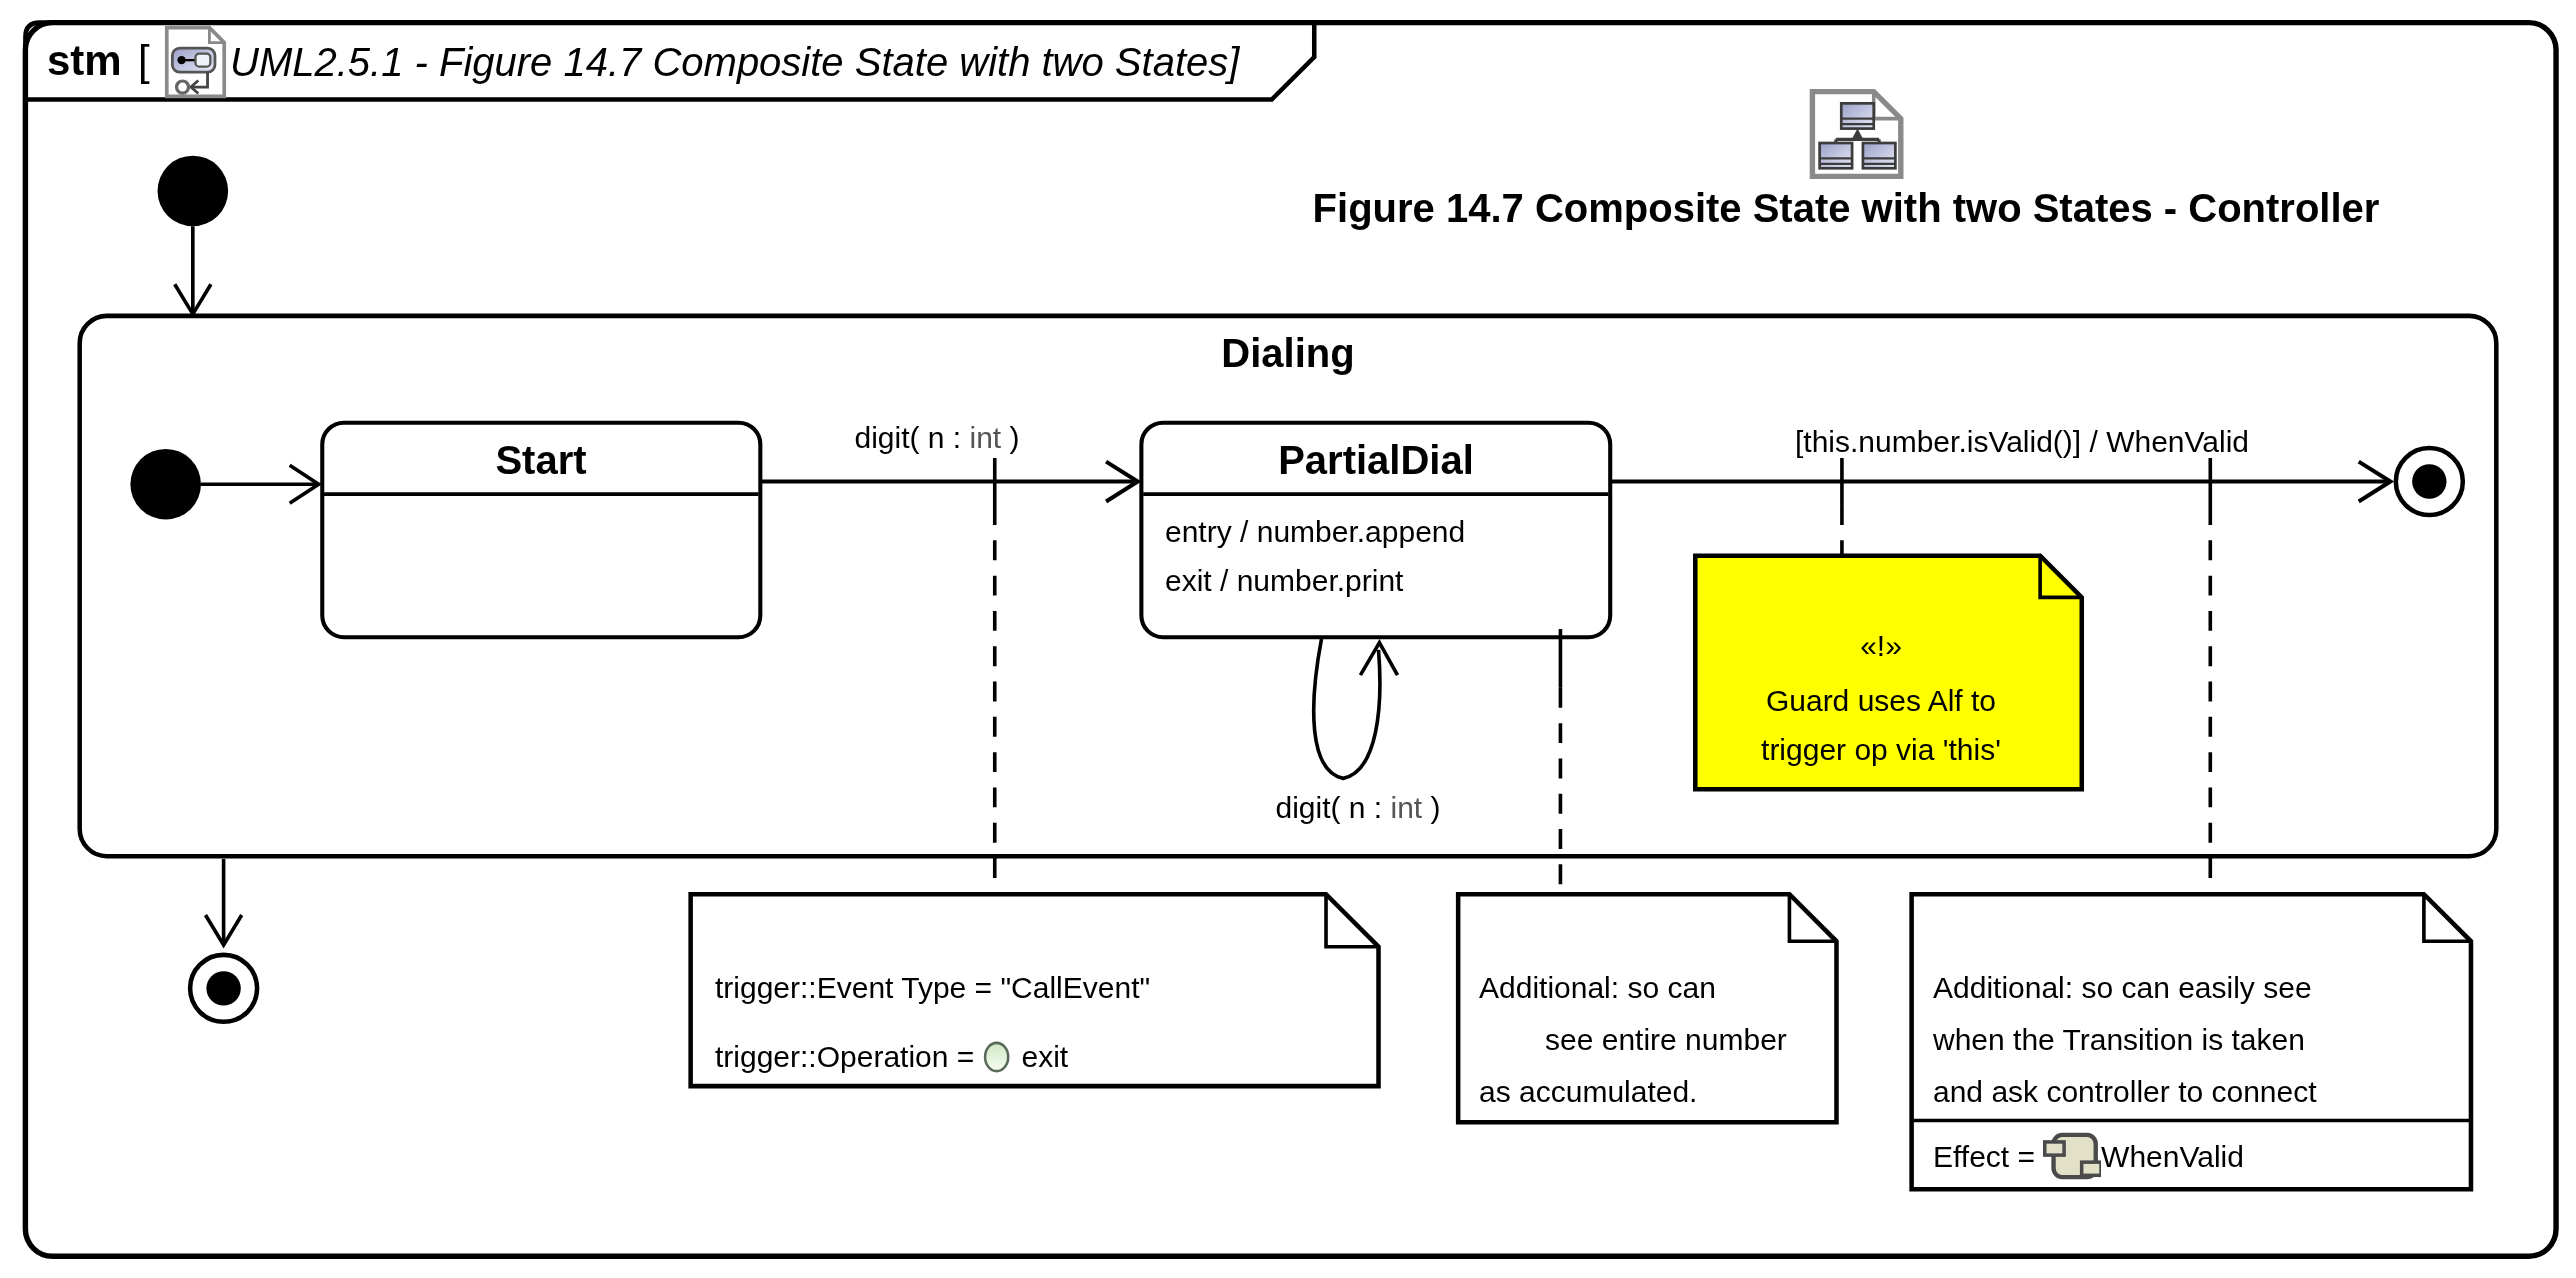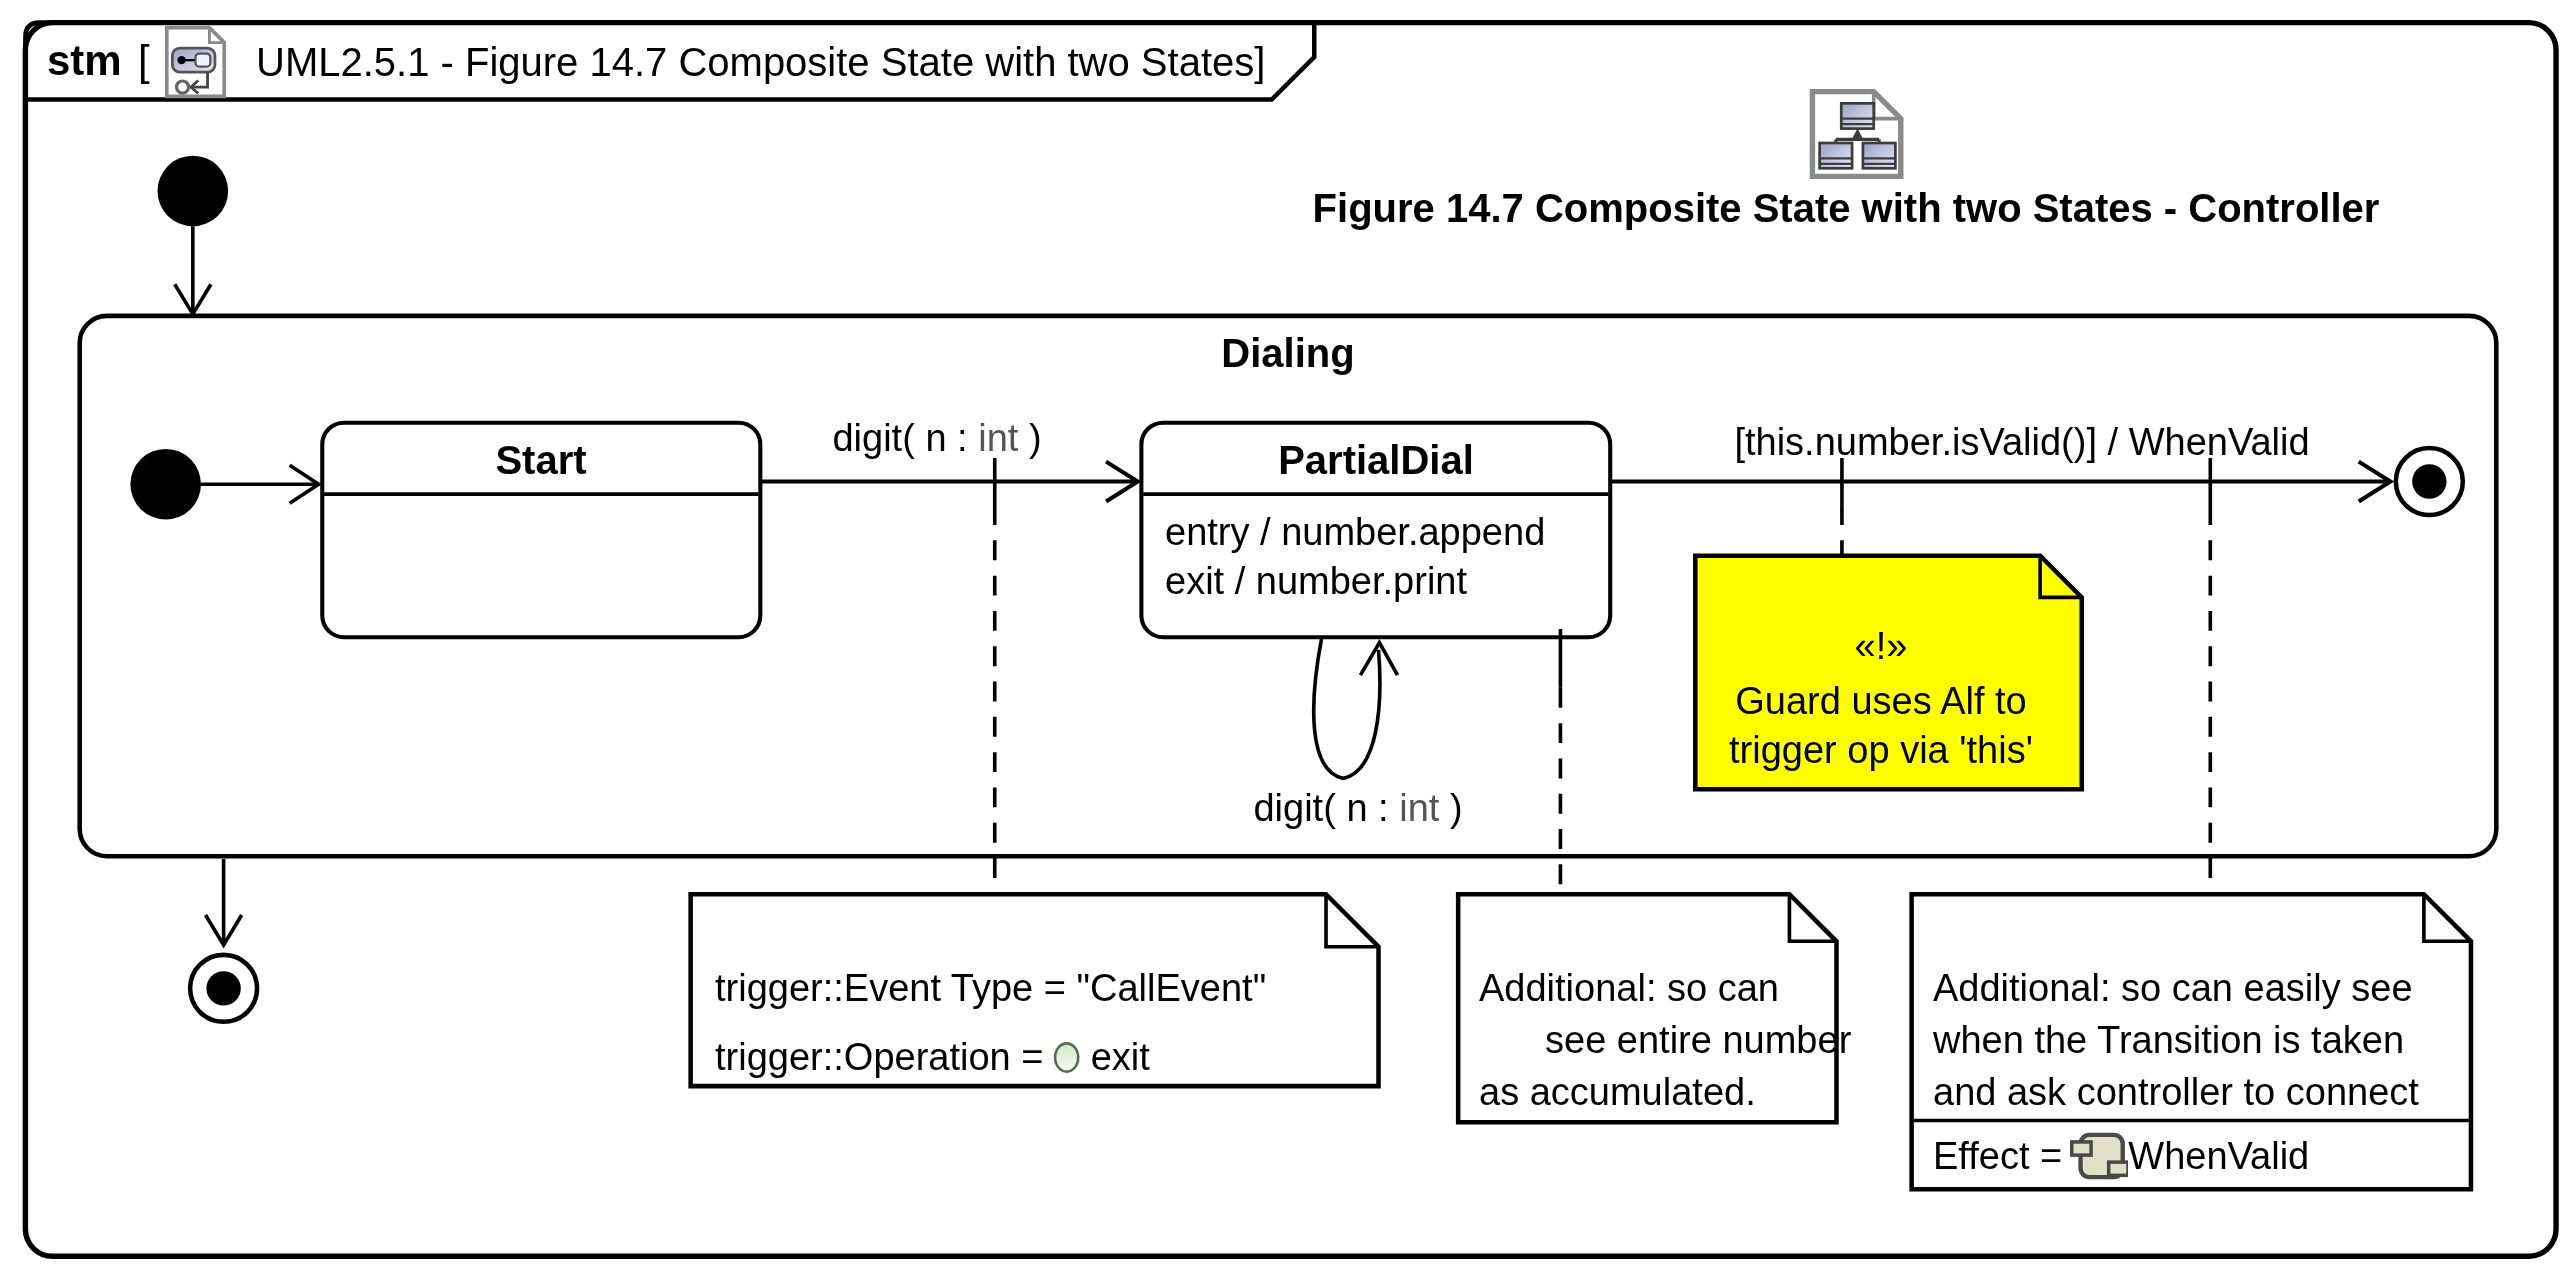--- a/index.html
+++ b/index.html
@@ -5,21 +5,21 @@
   html,body{margin:0;padding:0;background:#ffffff;}
   #canvas{
     position:relative;width:2576px;height:1278px;background:#ffffff;
     font-family:"Liberation Sans", sans-serif;color:#000;overflow:hidden;
   }
   #shapes{position:absolute;left:0;top:0;z-index:1;}
   .txt{position:absolute;white-space:nowrap;z-index:3;}
   .ctr{transform:translate(-50%,-50%);text-align:center;}
   .lft{transform:translateY(-50%);}
   .b{font-weight:bold;}
-  .f42{font-size:38px;}
+  .f42{font-size:30px;}
   .f44{font-size:40px;}
   .f46{font-size:42px;}
   .muted{color:#555555;}
   .row{display:flex;align-items:center;}
   .icon-abs{position:absolute;z-index:3;}
   .gap-l{margin-left:8.1px;}
 </style>
 </head>
 <body>
 
@@ -135,21 +135,21 @@
       <line x1="14" y1="79" x2="50" y2="79" stroke-width="2.5"></line>
       <line x1="14" y1="85" x2="50" y2="85" stroke-width="2.5"></line>
       <rect x="62" y="62" width="36" height="28" fill="url(#bluebox)"></rect>
       <line x1="62" y1="79" x2="98" y2="79" stroke-width="2.5"></line>
       <line x1="62" y1="85" x2="98" y2="85" stroke-width="2.5"></line>
     </g>
   </svg>
 
   <div class="txt lft b f46" style="left:47px;top:61px;">stm</div>
   <div class="txt lft f46" style="left:138px;top:61px;">[</div>
-  <div class="txt lft f44" style="left:256px;top:62px;">UML2.5.1 - Figure 14.7 Composite State with two States]</div>
+  <div class="txt lft f44" style="left:230px;top:62px;font-style:italic;">UML2.5.1 - Figure 14.7 Composite State with two States]</div>
 
   <div class="txt ctr b f44" style="left:1846px;top:208px;">Figure 14.7 Composite State with two States - Controller</div>
 
   <div class="txt ctr b f44" style="left:1288px;top:353px;">Dialing</div>
 
   <div class="txt ctr b f44" style="left:541px;top:460px;">Start</div>
 
   <div class="txt ctr b f44" style="left:1376px;top:460px;">PartialDial</div>
   <div class="txt lft f42" style="left:1165px;top:532px;">entry / number.append</div>
   <div class="txt lft f42" style="left:1165px;top:581px;">exit / number.print</div>

